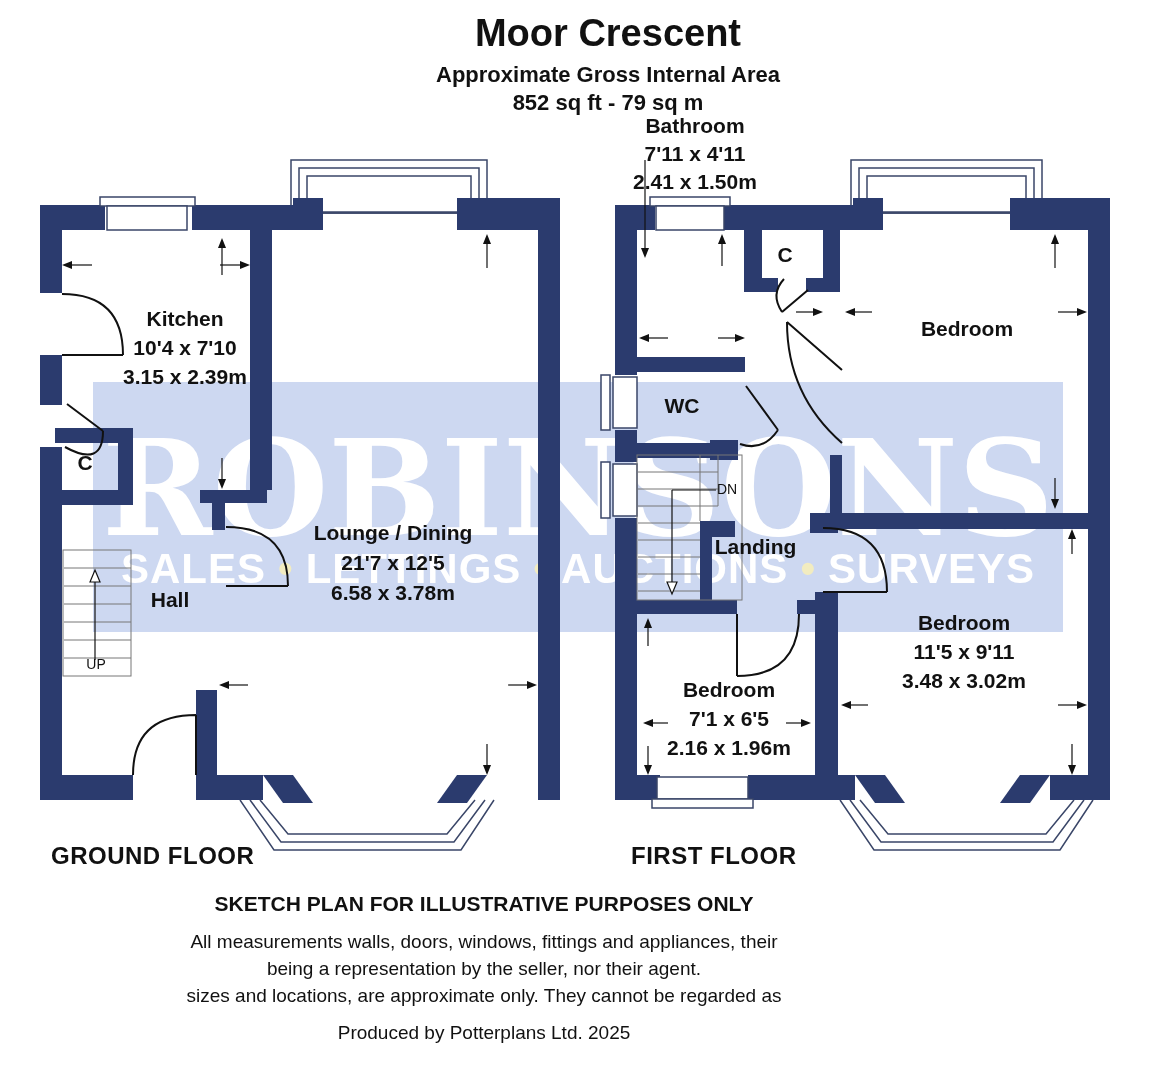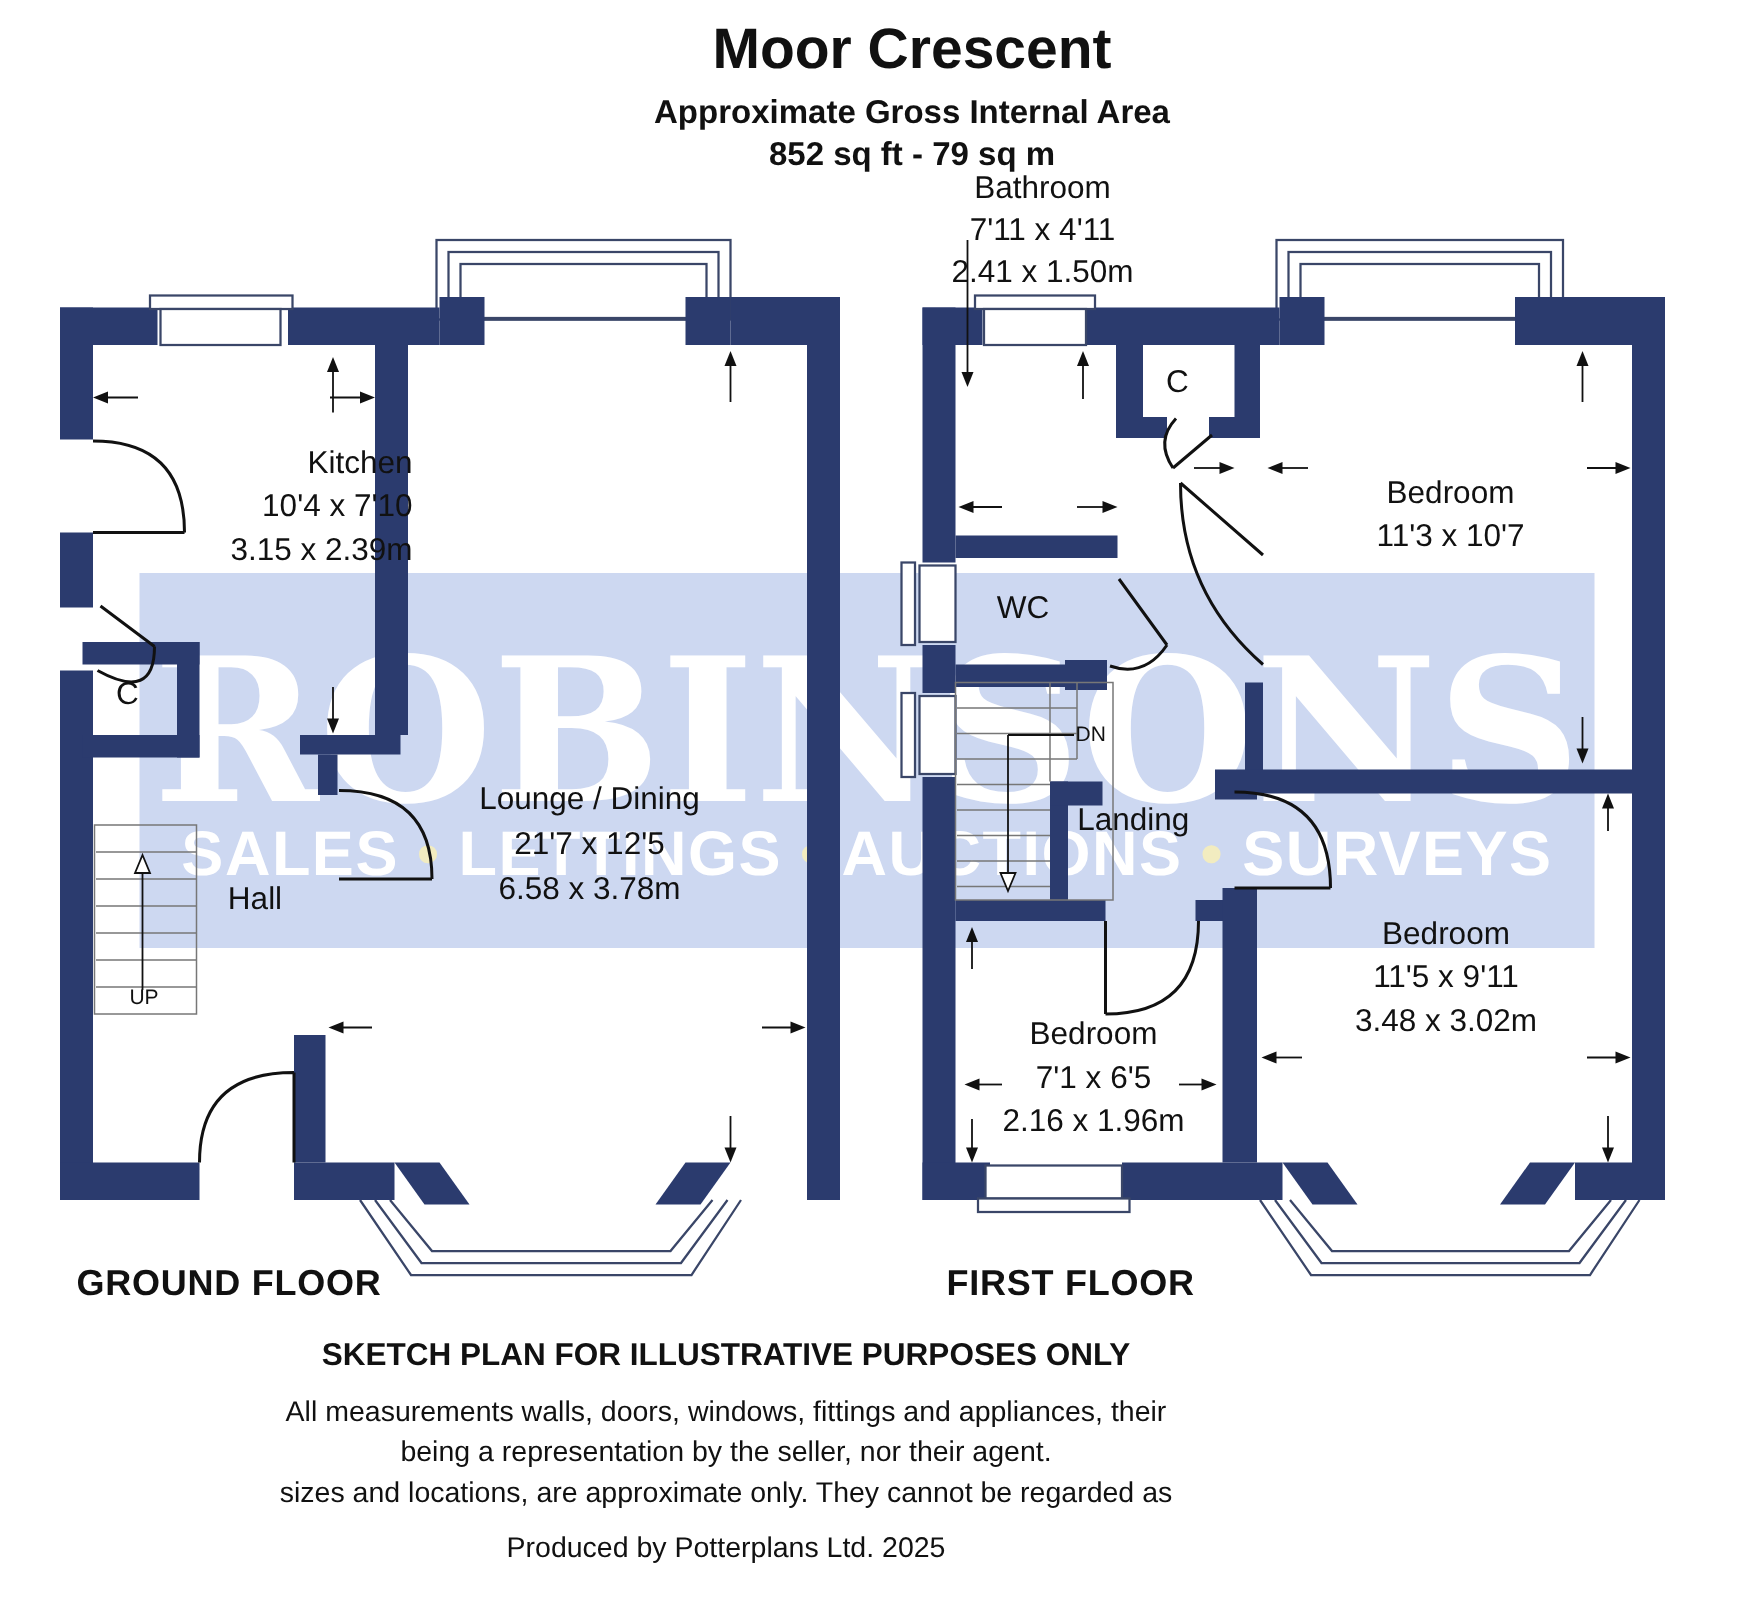--- a/index.html
+++ b/index.html
@@ -14,21 +14,21 @@
            font-family:"DejaVu Serif","Liberation Serif",serif;font-weight:bold;
            font-size:133px;line-height:1;color:#ffffff;letter-spacing:0px;white-space:nowrap;}
   .wm-tagline{position:absolute;top:166px;left:0;right:0;text-align:center;
               font-size:42px;line-height:1;font-weight:bold;color:#ffffff;
               letter-spacing:1px;white-space:nowrap;}
   .wm-dot{color:#f2ecc0;margin:0 12px;}
   
   .title{left:283px;top:12px;width:650px;font-size:38px;}
   .subtitle{left:283px;top:62px;width:650px;font-size:22px;}
   .area{left:283px;top:90px;width:650px;font-size:22px;}
-  .room{font-size:21px;line-height:29px;font-weight:normal;}
+  .room{font-size:21px;line-height:29px;font-weight:bold;}
   .small-lbl{font-size:14px;}
   .floor-lbl{font-size:24px;font-weight:bold;letter-spacing:0.5px;margin-left:18px;}
   .footer-line{left:0;width:933px;padding-left:35px;box-sizing:border-box;text-align:center;}
   .sketch{top:892px;font-size:21px;font-weight:bold;}
   .disclaimer{top:928px;font-size:19px;line-height:27px;}
   .produced{top:1022px;font-size:19px;}
   svg{position:absolute;left:0;top:0;}
   .wall{fill:#2b3b6e;stroke:none;}
   .win{fill:#ffffff;stroke:#3a4668;stroke-width:1.5;}
   .bay{fill:none;stroke:#3a4668;stroke-width:1.5;}
@@ -235,21 +235,21 @@
 <div class="abs ctr b title">Moor Crescent</div>
 <div class="abs ctr b subtitle">Approximate Gross Internal Area</div>
 <div class="abs ctr b area">852 sq ft - 79 sq m</div>
 
 <div class="abs ctr room" style="left:600px;top:112px;width:190px;line-height:28px;">
   <div>Bathroom</div>
   <div>7'11 x 4'11</div>
   <div>2.41 x 1.50m</div>
 </div>
 
-<div class="abs ctr room" style="left:95px;top:294px;width:180px;text-align:right;">
+<div class="abs ctr room" style="left:95px;top:304px;width:180px;">
   <div>Kitchen</div>
   <div>10'4 x 7'10</div>
   <div>3.15 x 2.39m</div>
 </div>
 
 <div class="abs ctr room" style="left:283px;top:518px;width:220px;line-height:30px;">
   <div>Lounge / Dining</div>
   <div>21'7 x 12'5</div>
   <div>6.58 x 3.78m</div>
 </div>
@@ -258,21 +258,20 @@
 <div class="abs ctr room" style="left:125px;top:585px;width:90px;">Hall</div>
 <div class="abs ctr small-lbl" style="left:80px;top:656px;width:32px;">UP</div>
 
 <div class="abs ctr room" style="left:652px;top:391px;width:60px;">WC</div>
 <div class="abs ctr room" style="left:770px;top:240px;width:30px;">C</div>
 <div class="abs small-lbl" style="left:717px;top:481px;width:30px;">DN</div>
 <div class="abs ctr room" style="left:693px;top:532px;width:125px;">Landing</div>
 
 <div class="abs ctr room" style="left:858px;top:314px;width:218px;">
   <div>Bedroom</div>
-  <div>11'3 x 10'7</div>
 </div>
 
 <div class="abs ctr room" style="left:855px;top:608px;width:218px;">
   <div>Bedroom</div>
   <div>11'5 x 9'11</div>
   <div>3.48 x 3.02m</div>
 </div>
 
 <div class="abs ctr room" style="left:638px;top:675px;width:182px;">
   <div>Bedroom</div>

